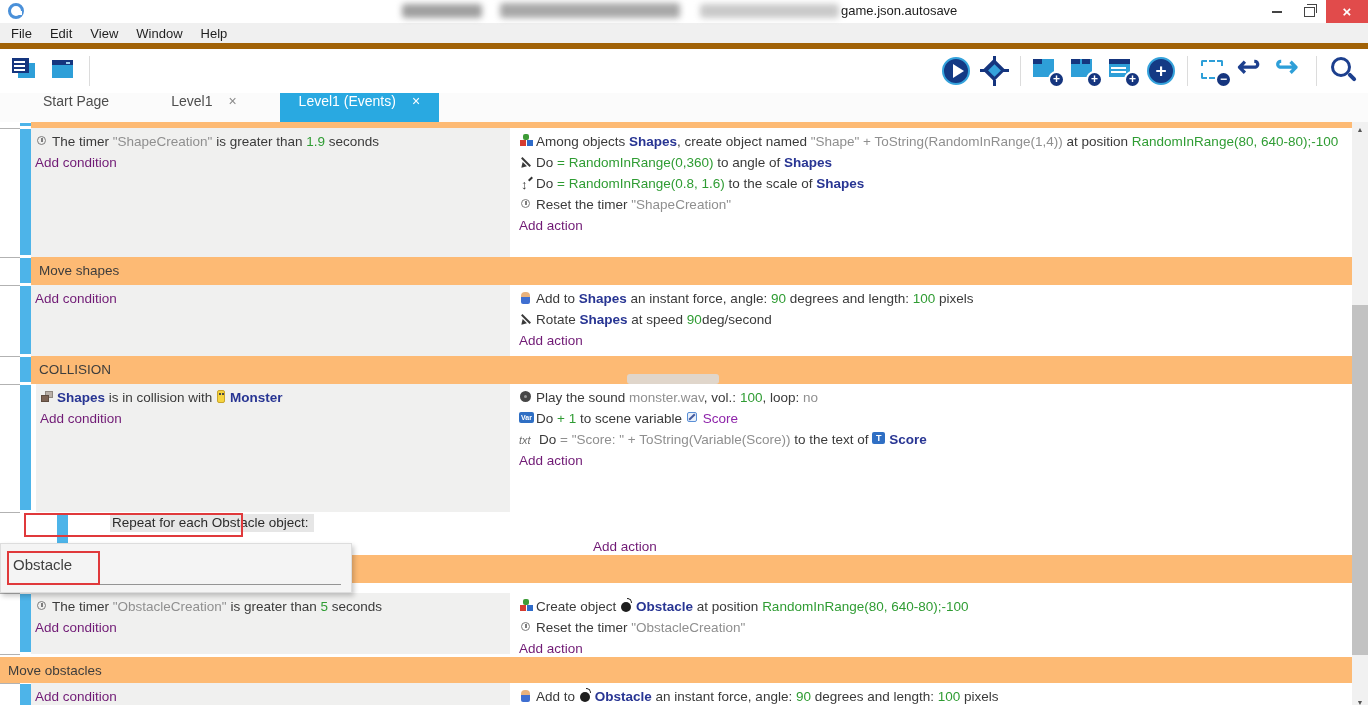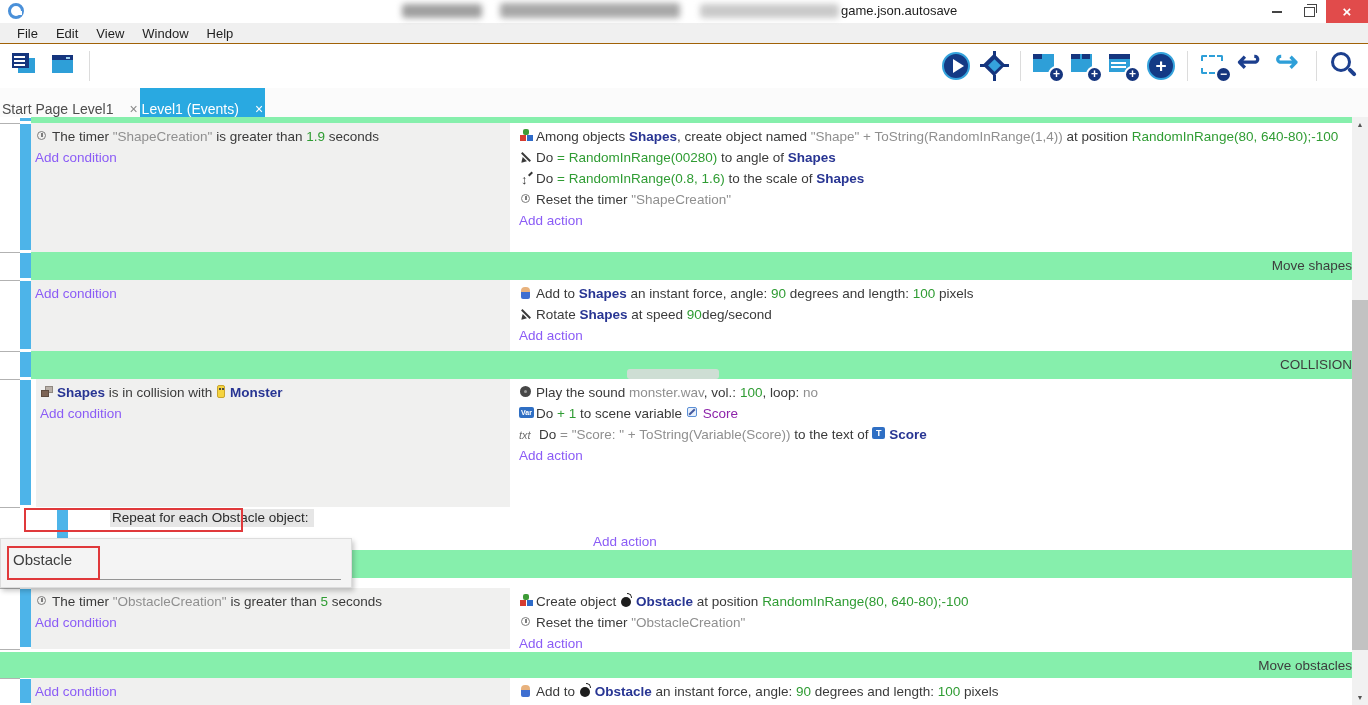--- a/index.html
+++ b/index.html
@@ -18,21 +18,21 @@
   .title-text{position:absolute;left:841px;top:3px;font-size:13px;color:#1c1c1c;}
   .win-btn{position:absolute;top:0;height:23px;display:flex;align-items:center;justify-content:center;cursor:pointer;}
   .win-min{right:76px;width:30px;}
   .min-glyph{width:10px;height:2px;background:#444;}
   .win-restore{right:44px;width:30px;}
   .restore-glyph{width:9px;height:8px;border:1px solid #444;background:#fff;position:relative;}
   .restore-glyph::before{content:"";position:absolute;left:2px;top:-4px;width:9px;height:8px;border:1px solid #444;border-left:none;border-bottom:none;}
   .win-close{right:0;width:42px;background:#e14b4b;color:#fff;font-size:15px;font-weight:bold;}
 
   
-  .menubar{height:20px;background:#f0f0f0;border-bottom:1px solid #a16207;display:flex;align-items:center;padding-left:8px;}
+  .menubar{height:20px;background:#f0f0f0;border-bottom:6px solid #a16207;display:flex;align-items:center;padding-left:2px;}
   .menu-item{padding:0 9px;font-size:13px;color:#1f1f1f;cursor:pointer;}
 
   
   .toolbar{height:44px;background:#fff;display:flex;align-items:center;padding:0 6px;}
   .tb-spacer{flex:1;}
   .tb-group{display:flex;align-items:center;}
   .tbtn{width:34px;height:36px;position:relative;margin:0 2px;cursor:pointer;}
   .tb-sep{width:1px;height:30px;background:#dcdcdc;margin:0 7px;align-self:center;}
 
   .project-manager-icon::before{content:"";position:absolute;left:10px;top:10px;width:17px;height:15px;background:#2e9fd8;}
@@ -60,44 +60,44 @@
   .add-circle-icon::before{content:"+";position:absolute;left:3px;top:4px;width:24px;height:24px;border-radius:50%;background:#143a85;border:2px solid #35a3dc;color:#fff;font-size:19px;line-height:23px;text-align:center;font-weight:bold;}
   .remove-event-icon::before{content:"";position:absolute;left:4px;top:7px;width:18px;height:15px;border:2px dashed #2e9fd8;border-radius:2px;}
   .remove-event-icon::after{content:"−";position:absolute;right:-1px;bottom:1px;width:13px;height:13px;border-radius:50%;background:#15357e;border:2px solid #fff;color:#fff;font-size:12px;line-height:12px;text-align:center;font-weight:bold;}
   .undo-icon::before{content:"↩";position:absolute;left:2px;top:-3px;font-size:28px;color:#1c3f8e;font-weight:bold;}
   .redo-icon::before{content:"↪";position:absolute;left:2px;top:-3px;font-size:28px;color:#2e9fd8;font-weight:bold;}
   .search-icon::before{content:"";position:absolute;left:5px;top:4px;width:14px;height:14px;border:3px solid #1c3f8e;border-radius:50%;}
   .search-icon::after{content:"";position:absolute;left:21px;top:22px;width:10px;height:4px;background:#1c3f8e;transform:rotate(45deg);border-radius:2px;}
 
   
   .tabbar{height:29px;background:#fbfbfb;display:flex;align-items:stretch;padding-left:0;}
-  .tab{display:flex;align-items:flex-end;padding:0 2px;font-size:14px;color:#4d4d4d;cursor:pointer;}
+  .tab{display:flex;align-items:flex-start;padding:0 19px;font-size:14px;color:#4d4d4d;cursor:pointer;margin-left:24px;}
   .tab .x{margin-left:16px;color:#8a8a8a;font-size:14px;cursor:pointer;}
   .tab.active{background:#29a9e1;color:#fff;}
   .tab.active .x{color:#fff;}
 
   
   .sheet{position:relative;width:1368px;height:588px;background:#fff;overflow:hidden;}
   .rows{width:1352px;}
   .row{display:flex;align-items:stretch;overflow:hidden;position:relative;box-sizing:border-box;}
   .row.tick::before{content:"";position:absolute;left:0;top:0;width:20px;height:1px;background:#b2b2b2;}
   .gutter{width:20px;flex:none;background:#fff;}
   .bar{width:11px;flex:none;background:#4db4e9;margin:1px 0 2px 0;}
   .body{flex:1;display:flex;flex-direction:column;min-width:0;}
-  .body.yellow{background:#86efac;align-items:flex-end;}
+  .body.yellow{background:#fdba74;}
   .clabel{line-height:28px;padding-left:8px;font-size:13.5px;color:#3d3d3d;}
   .evheader{line-height:21px;padding-left:5px;font-size:13.5px;color:#2b2b2b;}
   .selbg{background:#e6e6e6;padding:1px 5px 2px 2px;}
   .cols{display:flex;flex:1;min-height:0;}
   .conds{width:479px;flex:none;background:#f0f0ef;padding:3px 6px 3px 4px;box-sizing:border-box;}
   .conds.indent{width:474px;margin-left:5px;}
   .conds.noconds{background:transparent;}
   .acts{flex:1;background:#fff;padding:3px 4px 3px 9px;min-width:0;}
   .line{line-height:21px;font-size:13.5px;}
-  .ph{color:#8b5cf6;}
+  .ph{color:#701a75;}
   .t-n{color:#3a3a3a;}
   .t-g{color:#2f9c33;}
   .t-x{color:#8f8f8f;}
   .t-o{color:#283593;font-weight:bold;}
   .t-p{color:#8e24aa;}
 
   
   .ic{display:inline-block;position:relative;width:15px;height:14px;vertical-align:-2px;margin-right:2px;}
   .timer-icon::before{content:"";position:absolute;left:2px;top:2px;width:9px;height:9px;border:1.5px solid #7d7d7d;border-radius:50%;box-sizing:border-box;}
   .timer-icon::after{content:"";position:absolute;left:6px;top:4px;width:1.5px;height:4px;background:#7d7d7d;}
@@ -222,21 +222,21 @@
           <div class="gutter"></div>
           <div class="bar"></div>
           <div class="body">
             <div class="cols">
               <div class="conds">
                 <div class="line"><span class="ic timer-icon"></span><span class="t-n">The timer </span><span class="t-x">"ShapeCreation"</span><span class="t-n"> is greater than </span><span class="t-g">1.9</span><span class="t-n"> seconds</span></div>
                 <div class="line ph">Add condition</div>
               </div>
               <div class="acts">
                 <div class="line"><span class="ic create-icon"></span><span class="t-n">Among objects </span><span class="t-o">Shapes</span><span class="t-n">, create object named </span><span class="t-x">"Shape" + ToString(RandomInRange(1,4))</span><span class="t-n"> at position </span><span class="t-g">RandomInRange(80, 640-80);-100</span></div>
-                <div class="line"><span class="ic angle-icon"></span><span class="t-n">Do </span><span class="t-g">= RandomInRange(00280)</span><span class="t-n"> to angle of </span><span class="t-o">Shapes</span></div>
+                <div class="line"><span class="ic angle-icon"></span><span class="t-n">Do </span><span class="t-g">= RandomInRange(0,360)</span><span class="t-n"> to angle of </span><span class="t-o">Shapes</span></div>
                 <div class="line"><span class="ic scale-icon"></span><span class="t-n">Do </span><span class="t-g">= RandomInRange(0.8, 1.6)</span><span class="t-n"> to the scale of </span><span class="t-o">Shapes</span></div>
                 <div class="line"><span class="ic timer-icon"></span><span class="t-n">Reset the timer </span><span class="t-x">"ShapeCreation"</span></div>
                 <div class="line ph">Add action</div>
               </div>
             </div>
           </div>
         </div>
         <div class="row r-comment tick" style="height: 28px;">
           <div class="gutter"></div>
           <div class="bar"></div>

